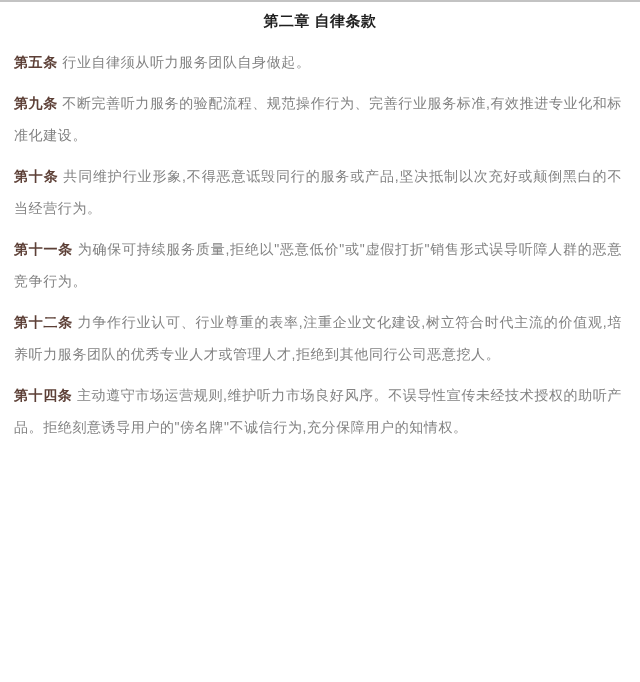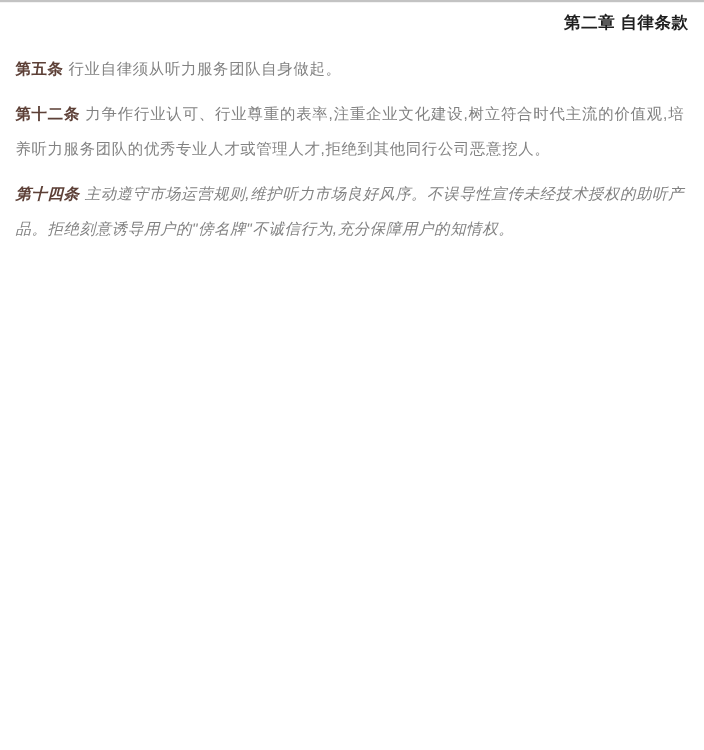--- a/index.html
+++ b/index.html
@@ -15,38 +15,37 @@
     font-family: "Liberation Sans", "DejaVu Sans", sans-serif;
     overflow: hidden;
   }
   .doc {
     box-sizing: border-box;
     width: 640px;
     padding: 6px 14px 0 14px;
   }
   .doc-title {
     margin: 2px 0 14px 0;
-    text-align: right;
+    text-align: center;
     font-size: 15px;
     font-weight: bold;
     color: #1f1f1f;
     letter-spacing: 0.5px;
     line-height: 22px;
   }
   .article {
     margin: 0 4px 9px 0;
     font-size: 14px;
     line-height: 32px;
     color: #828282;
     text-align: justify;
     letter-spacing: 0.6px;
   }
   .article:last-child {
     margin-bottom: 0;
-    font-style: italic;
   }
   .article .num {
     font-weight: bold;
     color: #5d4037;
   }
   .article .txt {
     color: #828282;
   }
 </style>
 </head>
@@ -54,21 +53,24 @@
 
 <div class="doc">
 
   <h1 class="doc-title">第二章 自律条款</h1>
 
   <p class="article"><span class="num">第五条</span> <span class="txt">行业自律须从听力服务团队自身做起。</span></p>
 
 
 
 
+  <p class="article"><span class="num">第九条</span> <span class="txt">不断完善听力服务的验配流程、规范操作行为、完善行业服务标准,有效推进专业化和标准化建设。</span></p>
 
+  <p class="article"><span class="num">第十条</span> <span class="txt">共同维护行业形象,不得恶意诋毁同行的服务或产品,坚决抵制以次充好或颠倒黑白的不当经营行为。</span></p>
 
+  <p class="article"><span class="num">第十一条</span> <span class="txt">为确保可持续服务质量,拒绝以"恶意低价"或"虚假打折"销售形式误导听障人群的恶意竞争行为。</span></p>
 
   <p class="article"><span class="num">第十二条</span> <span class="txt">力争作行业认可、行业尊重的表率,注重企业文化建设,树立符合时代主流的价值观,培养听力服务团队的优秀专业人才或管理人才,拒绝到其他同行公司恶意挖人。</span></p>
 
 
   <p class="article"><span class="num">第十四条</span> <span class="txt">主动遵守市场运营规则,维护听力市场良好风序。不误导性宣传未经技术授权的助听产品。拒绝刻意诱导用户的"傍名牌"不诚信行为,充分保障用户的知情权。</span></p>
 
 </div>
 
 </body></html>

